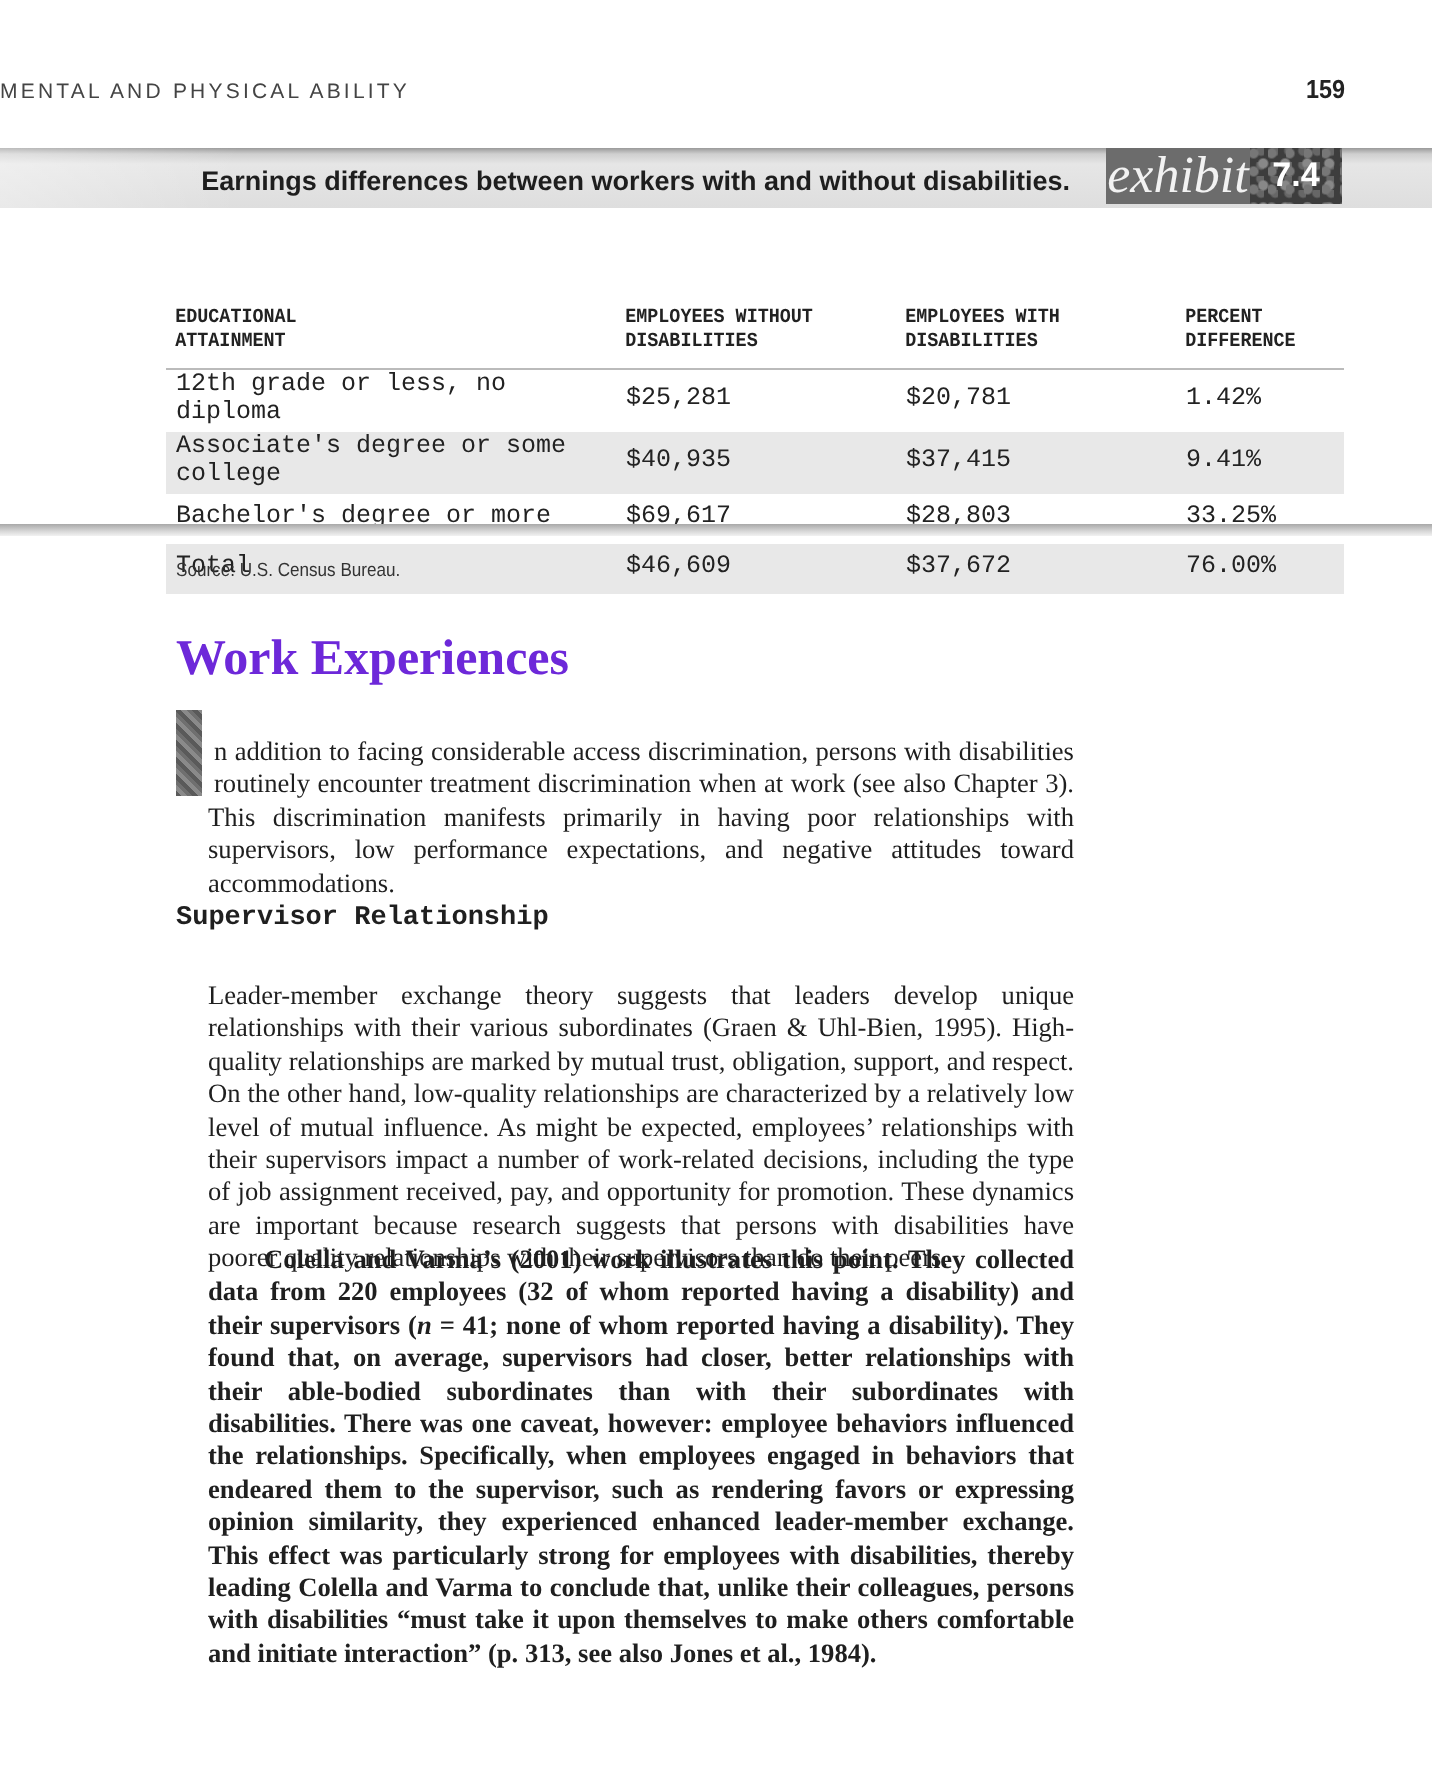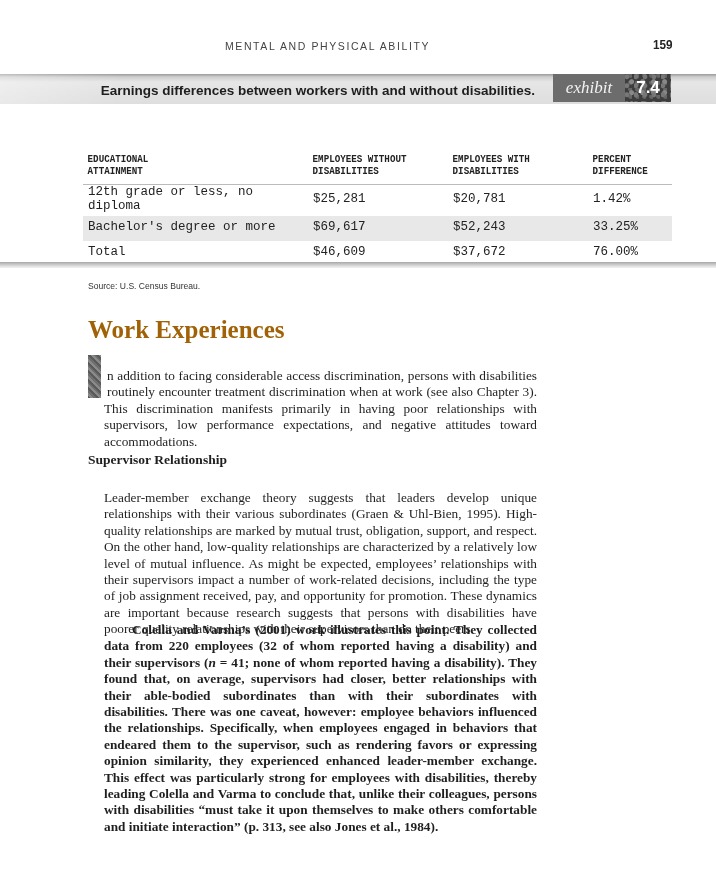--- a/index.html
+++ b/index.html
@@ -1,37 +1,37 @@
 <!DOCTYPE html>
 <html><head>
 <meta charset="utf-8">
 <style>
   html, body { margin:0; padding:0; background:#ffffff; }
   body { width:716px; height:896px; position:relative; overflow:hidden; font-family:"Liberation Serif", serif; color:#1f1f1f; }
-  .running-head { position:absolute; top:40px; left:0; width:655px; text-align:center; font-family:"Liberation Sans", sans-serif; font-size:10.5px; letter-spacing:1.6px; color:#444; }
+  .running-head { position:absolute; top:40px; left:0; width:655px; text-align:left; font-family:"Liberation Sans", sans-serif; font-size:10.5px; letter-spacing:1.6px; color:#444; }
   .page-num { position:absolute; top:37px; left:653px; font-family:"Liberation Sans", sans-serif; font-size:13px; font-weight:bold; color:#222; transform:scaleX(0.9); transform-origin:left; }
   .exhibit-band { position:absolute; top:74px; left:0; width:716px; height:30px; background:linear-gradient(to bottom,#9a9a9a 0px,#cfcfcf 3px,#e6e6e6 8px,#dedede 30px); }
   .exhibit-band::before { content:""; position:absolute; left:0; top:0; width:120px; height:30px; background:linear-gradient(to right,rgba(255,255,255,0.35),rgba(255,255,255,0)); }
   .exhibit-caption { position:absolute; top:83px; left:0; width:535px; text-align:right; font-family:"Liberation Sans", sans-serif; font-size:13.5px; font-weight:bold; color:#1e1e1e; }
-  .exhibit-tag { position:absolute; top:74px; left:553px; width:72px; height:28px; background:#6c6c6c; color:#f2f2f2; font-family:"Liberation Serif", serif; font-style:italic; font-size:17px; line-height:28px; text-align:center; }
+  .exhibit-tag { position:absolute; top:74px; left:553px; width:72px; height:28px; background:#6c6c6c; color:#f2f2f2; font-family:"Liberation Serif", serif; font-style:italic; font-size:26px; line-height:28px; text-align:center; }
   .exhibit-num { position:absolute; top:74px; left:625px; width:46px; height:28px; background: radial-gradient(circle at 20% 30%,#777 0 2px,transparent 3px), radial-gradient(circle at 60% 70%,#888 0 2px,transparent 3px), radial-gradient(circle at 80% 20%,#666 0 2px,transparent 3px), #3d3d3d; background-size:9px 9px, 11px 11px, 7px 7px, auto; color:#fff; font-family:"Liberation Sans", sans-serif; font-weight:bold; font-size:17px; line-height:28px; text-align:center; }
   .table-wrap { position:absolute; top:116px; left:83px; width:589px; }
   table { border-collapse:collapse; width:589px; font-family:Liberation Mono, monospace;margin-top:38px; }
   th { text-align:left; font-size:10px; font-weight:bold; color:#222; padding:0 0 6px 5px; line-height:12px; vertical-align:top; transform:scaleX(0.92); transform-origin:left; }
   td { font-size:12.5px; color:#222; height:22px; padding:0 0 3px 5px; }
   tbody tr:nth-child(even) td { background:#e8e8e8; }
   tbody tr:first-child td { border-top:1px solid #bbb; }
   .col1 { width:220px; } .col2 { width:135px; } .col3 { width:135px; }
   .table-bottom { position:absolute; top:262px; left:0; width:716px; height:6px; background:linear-gradient(to bottom,#a8a8a8,#dcdcdc 4px,#f2f2f2); }
   .source { position:absolute; top:280px; left:88px; font-family:"Liberation Sans", sans-serif; font-size:9.5px; color:#333; transform:scaleX(0.9); transform-origin:left; }
-  .section-title { position:absolute; top:316px; left:88px; font-family:"Liberation Serif", serif; font-size:25px; font-weight:bold; color:#a16207; }
+  .section-title { position:absolute; top:316px; left:88px; font-family:"Liberation Serif", serif; font-size:25px; font-weight:bold; color:#6d28d9; }
   .body-block { position:absolute; left:88px; width:465px; font-family:"Liberation Serif", serif; font-size:13.3px; line-height:16.4px; text-align:justify; color:#1f1f1f; }
   .dropcap { float:left; width:13px; height:43px; margin:3px 6px 0 0; background: repeating-linear-gradient(45deg,#5a5a5a 0 2px,#8a8a8a 2px 4px,#6f6f6f 4px 6px); }
   .intro { top:352px; }
-  .subheading { position:absolute; top:452px; left:88px; font-family:Liberation Serif, serif; font-size:13.5px; font-weight:bold; color:#1f1f1f; }
+  .subheading { position:absolute; top:452px; left:88px; font-family:Liberation Mono, monospace; font-size:13.5px; font-weight:bold; color:#1f1f1f; }
   .para1 { top:474px; }
   .para2 { top:606px; text-indent:28px;font-weight:bold; }
   .body-block p { margin:16px; }
 </style>
 </head>
 <body>
 
 <div class="running-head">MENTAL AND PHYSICAL ABILITY</div>
 <div class="page-num">159</div>
 
@@ -51,23 +51,29 @@
       </tr>
     </thead>
     <tbody>
       <tr>
         <td>12th grade or less, no diploma</td>
         <td>$25,281</td>
         <td>$20,781</td>
         <td>1.42%</td>
       </tr>
       <tr>
+        <td>Associate's degree or some college</td>
+        <td>$40,935</td>
+        <td>$37,415</td>
+        <td>9.41%</td>
+      </tr>
+      <tr>
         <td>Bachelor's degree or more</td>
         <td>$69,617</td>
-        <td>$52,243</td>
+        <td>$28,803</td>
         <td>33.25%</td>
       </tr>
       <tr>
         <td>Total</td>
         <td>$46,609</td>
         <td>$37,672</td>
         <td>76.00%</td>
       </tr>
     </tbody>
   </table>

